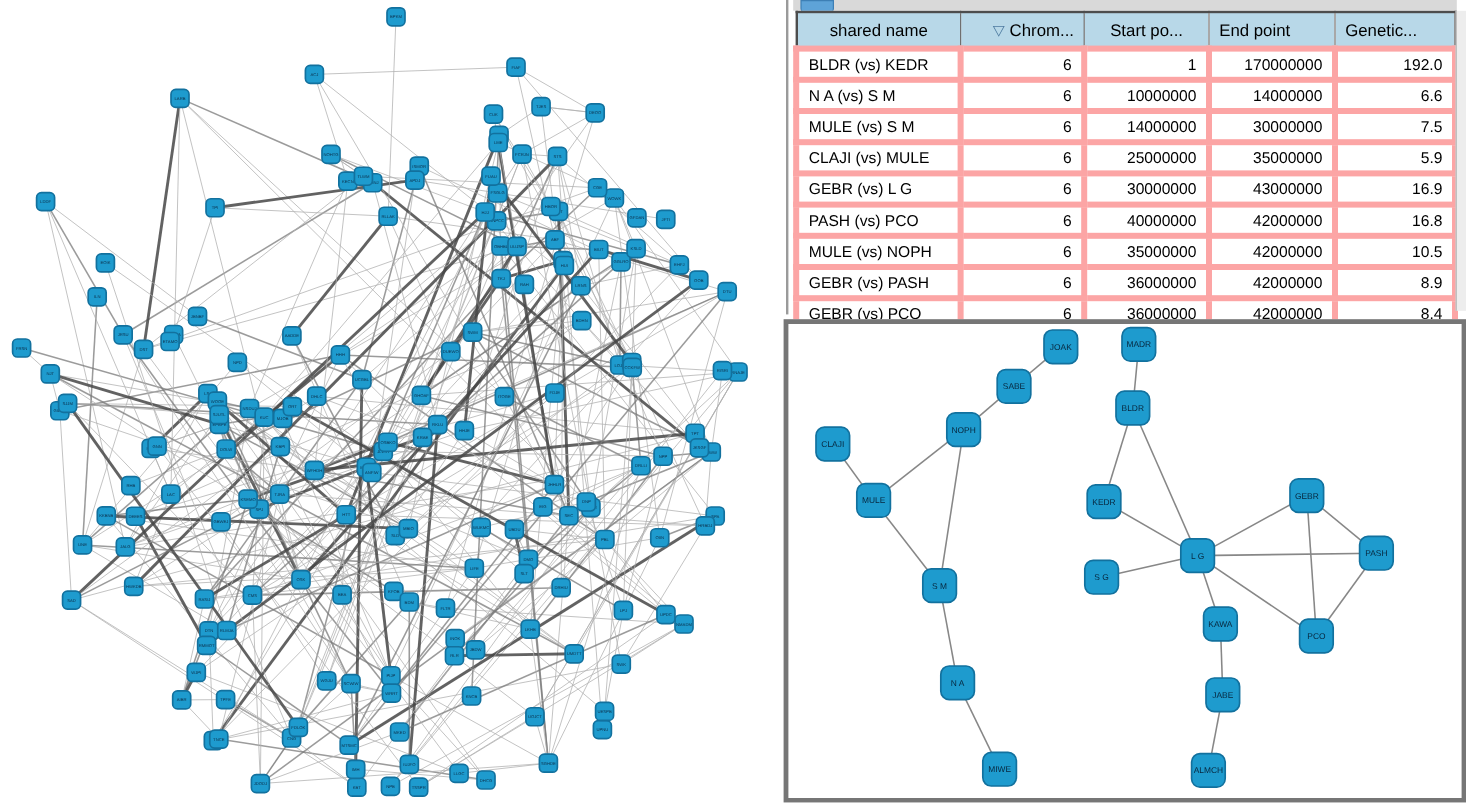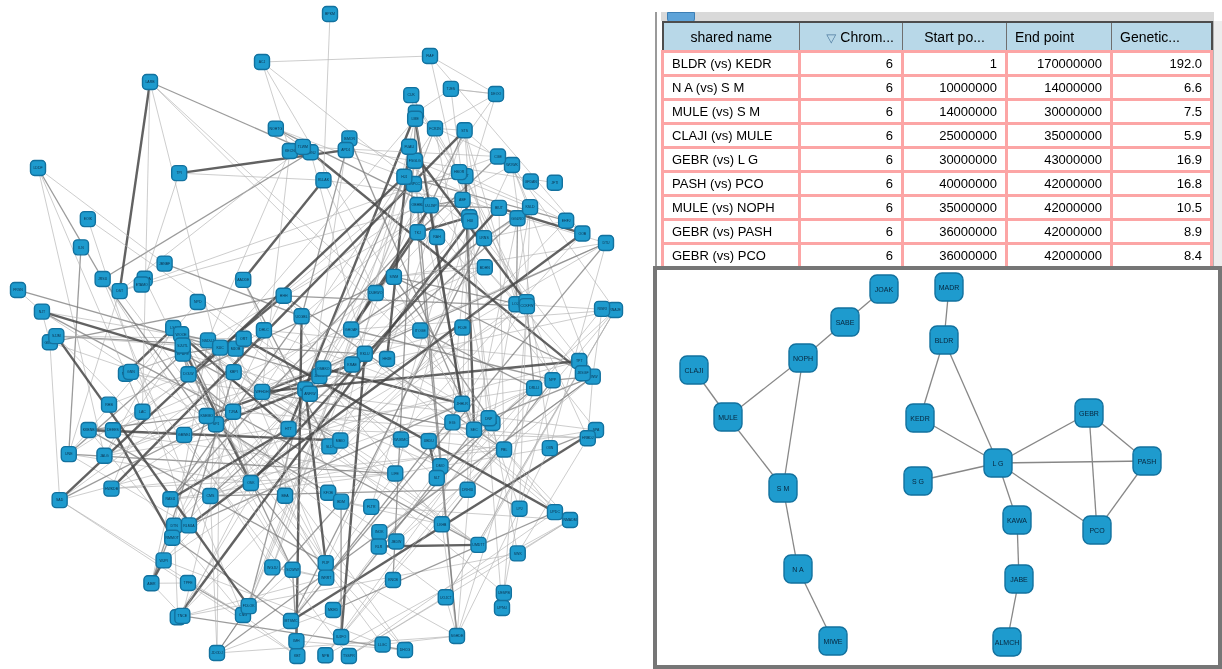--- a/index.html
+++ b/index.html
@@ -4,30 +4,30 @@
 <style>
   html,body{margin:0;padding:0;background:#ffffff;}
   #app{position:relative;width:1222px;height:669px;overflow:hidden;background:#ffffff;
        font-family:"Liberation Sans",sans-serif;}
 
   
   #overview-panel{position:absolute;left:0;top:0;width:653px;height:669px;background:#ffffff;}
   #overview-svg{display:block;}
 
   
-  #table-panel{position:absolute;left:653px;top:12px;width:569px;height:262px;background:#ffffff;}
+  #table-panel{position:absolute;left:653px;top:0;width:569px;height:262px;background:#ffffff;}
   #table-leftline{position:absolute;left:2px;top:0;width:2px;height:262px;background:#9a9a9a;}
   #table-topbar{position:absolute;left:8px;top:0;width:553px;height:9px;background:#d9d9d9;}
   #table-topbar .thumb{position:absolute;left:6px;top:0;width:26px;height:9px;background:#5ea3d8;
        border:1px solid #3d7fb5;border-radius:0 0 4px 4px;}
   #edge-table{position:absolute;left:8px;top:9px;border-collapse:collapse;table-layout:fixed;
        font-size:13px;color:#000;background:#fff;border:2px solid #4d4d4d;}
   #edge-table th{background:#b8d8e8;border:1px solid #6f6f6f;height:27px;font-size:14px;
        font-weight:normal;padding:0 8px;white-space:nowrap;overflow:hidden;}
-  #edge-table td{border:3px solid #fca5a5;height:21px;padding:0 8px;white-space:nowrap;overflow:hidden;}
+  #edge-table td{border:5px solid #fca5a5;height:21px;padding:0 8px;white-space:nowrap;overflow:hidden;}
   #edge-table td.c-name{text-align:left;}
   #edge-table td.c-num{text-align:right;}
   .th-center{text-align:center;} .th-left{text-align:right;} .th-right{text-align:left;}
   .filter-icon{color:#4e7ba0;font-size:13px;margin-right:4px;display:inline-block;transform:scaleY(.9);}
   #table-vscroll{position:absolute;right:0;top:9px;width:8px;height:250px;background:#ededed;
        border-left:1px solid #b5b5b5;}
 
   
   #detail-panel{position:absolute;left:653px;top:266px;width:561px;height:395px;
        border:4px solid #767676;background:#ffffff;}

